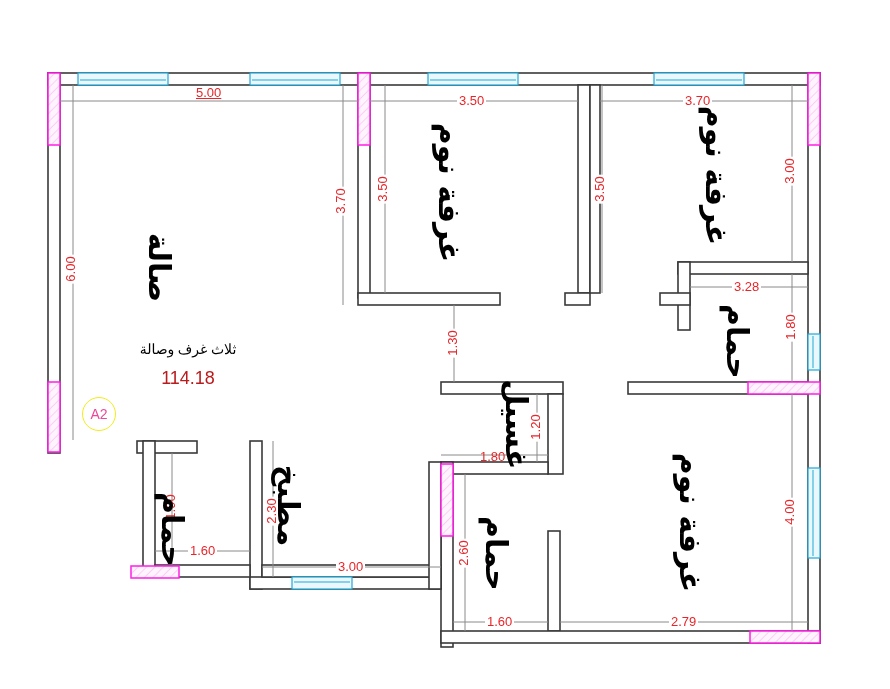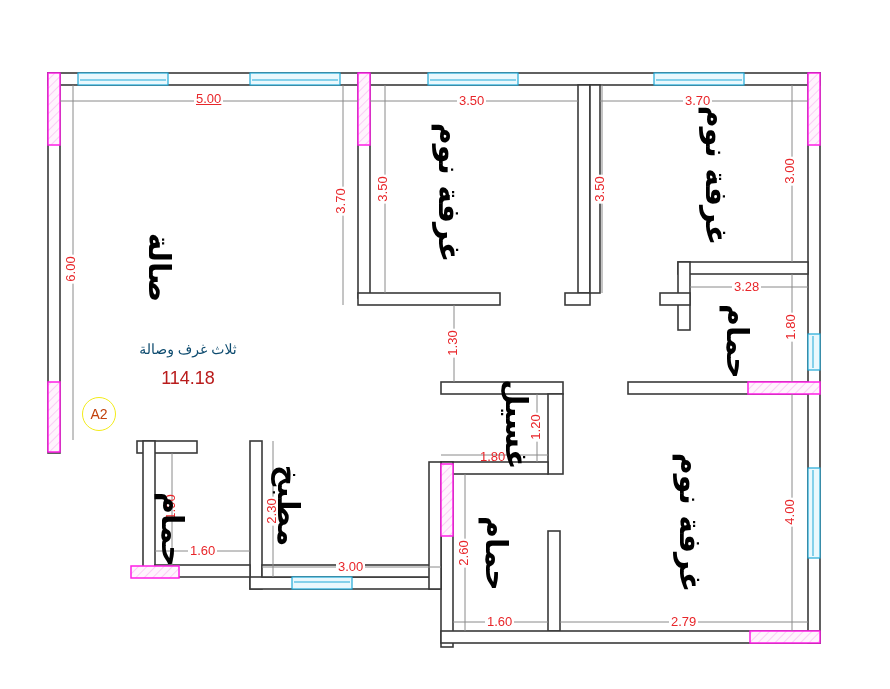--- a/index.html
+++ b/index.html
@@ -7,23 +7,23 @@
   #plan { position: absolute; left: 0; top: 0; width: 890px; height: 689px; }
   .wall { fill: #ffffff; stroke: #3a3a3a; stroke-width: 1.6; }
   .dim { stroke: #8a8a8a; stroke-width: 1; fill: none; }
   .win { fill: #eaf8fd; stroke: #1fa9d8; stroke-width: 1.2; }
   .door { fill: url(#hatch); stroke: #ff1ee6; stroke-width: 1.5; }
   .lbl { position: absolute; font-family: "Liberation Sans", sans-serif; white-space: nowrap; }
   .dimtxt { color: #e8262a; font-size: 13px; background: #ffffff; padding: 0 2px; line-height: 14px; }
   .vert { transform: rotate(-90deg); transform-origin: center center; }
   .room { color: #000000; font-size: 30px; font-family: "DejaVu Sans", sans-serif; font-weight: bold; }
   .room-v { transform: rotate(90deg); transform-origin: center center; }
-  .summary { color: #0c4a6e; font-size: 14px; text-align: center; }
+  .summary { color: #000000; font-size: 14px; text-align: center; font-family: Liberation Serif, serif; }
   .area { color: #b91c1c; font-size: 18px; text-align: center; }
-  .marker { position: absolute; border: 1.5px solid #f3ec19; border-radius: 50%; color: #c2410c; font-size: 14px; text-align: center; font-family: "Liberation Sans", sans-serif; }
+  .marker { position: absolute; border: 1.5px solid #f3ec19; border-radius: 50%; color: #ec4899; font-size: 14px; text-align: center; font-family: "Liberation Sans", sans-serif; }
 </style>
 </head>
 <body>
 
 <svg id="plan" viewBox="0 0 890 689" xmlns="http://www.w3.org/2000/svg">
   <defs>
     <pattern id="hatch" width="6" height="6" patternUnits="userSpaceOnUse" patternTransform="rotate(45)">
       <rect width="6" height="6" fill="#fff4fd"></rect>
       <line x1="0" y1="0" x2="0" y2="6" stroke="#f6a8ee" stroke-width="1"></line>
     </pattern>
@@ -138,21 +138,21 @@
     <line class="dim" x1="465" y1="474" x2="465" y2="631"></line>
 
     <line class="dim" x1="453" y1="622" x2="548" y2="622"></line>
 
     <line class="dim" x1="560" y1="622" x2="808" y2="622"></line>
 
     <line class="dim" x1="792" y1="394" x2="792" y2="631"></line>
   </g>
 </svg>
 
-<span class="lbl dimtxt" style="left:194px;top:92px;text-decoration:underline;">5.00</span>
+<span class="lbl dimtxt" style="left:194px;top:86px;text-decoration:underline;">5.00</span>
 <span class="lbl dimtxt vert" style="left:56px;top:262px;">6.00</span>
 <span class="lbl dimtxt vert" style="left:326px;top:194px;">3.70</span>
 <span class="lbl dimtxt" style="left:457px;top:94px;">3.50</span>
 <span class="lbl dimtxt vert" style="left:368px;top:182px;">3.50</span>
 <span class="lbl dimtxt" style="left:683px;top:94px;">3.70</span>
 <span class="lbl dimtxt vert" style="left:585px;top:182px;">3.50</span>
 <span class="lbl dimtxt vert" style="left:775px;top:164px;">3.00</span>
 <span class="lbl dimtxt" style="left:732px;top:280px;">3.28</span>
 <span class="lbl dimtxt vert" style="left:776px;top:320px;">1.80</span>
 <span class="lbl dimtxt vert" style="left:438px;top:336px;">1.30</span>

